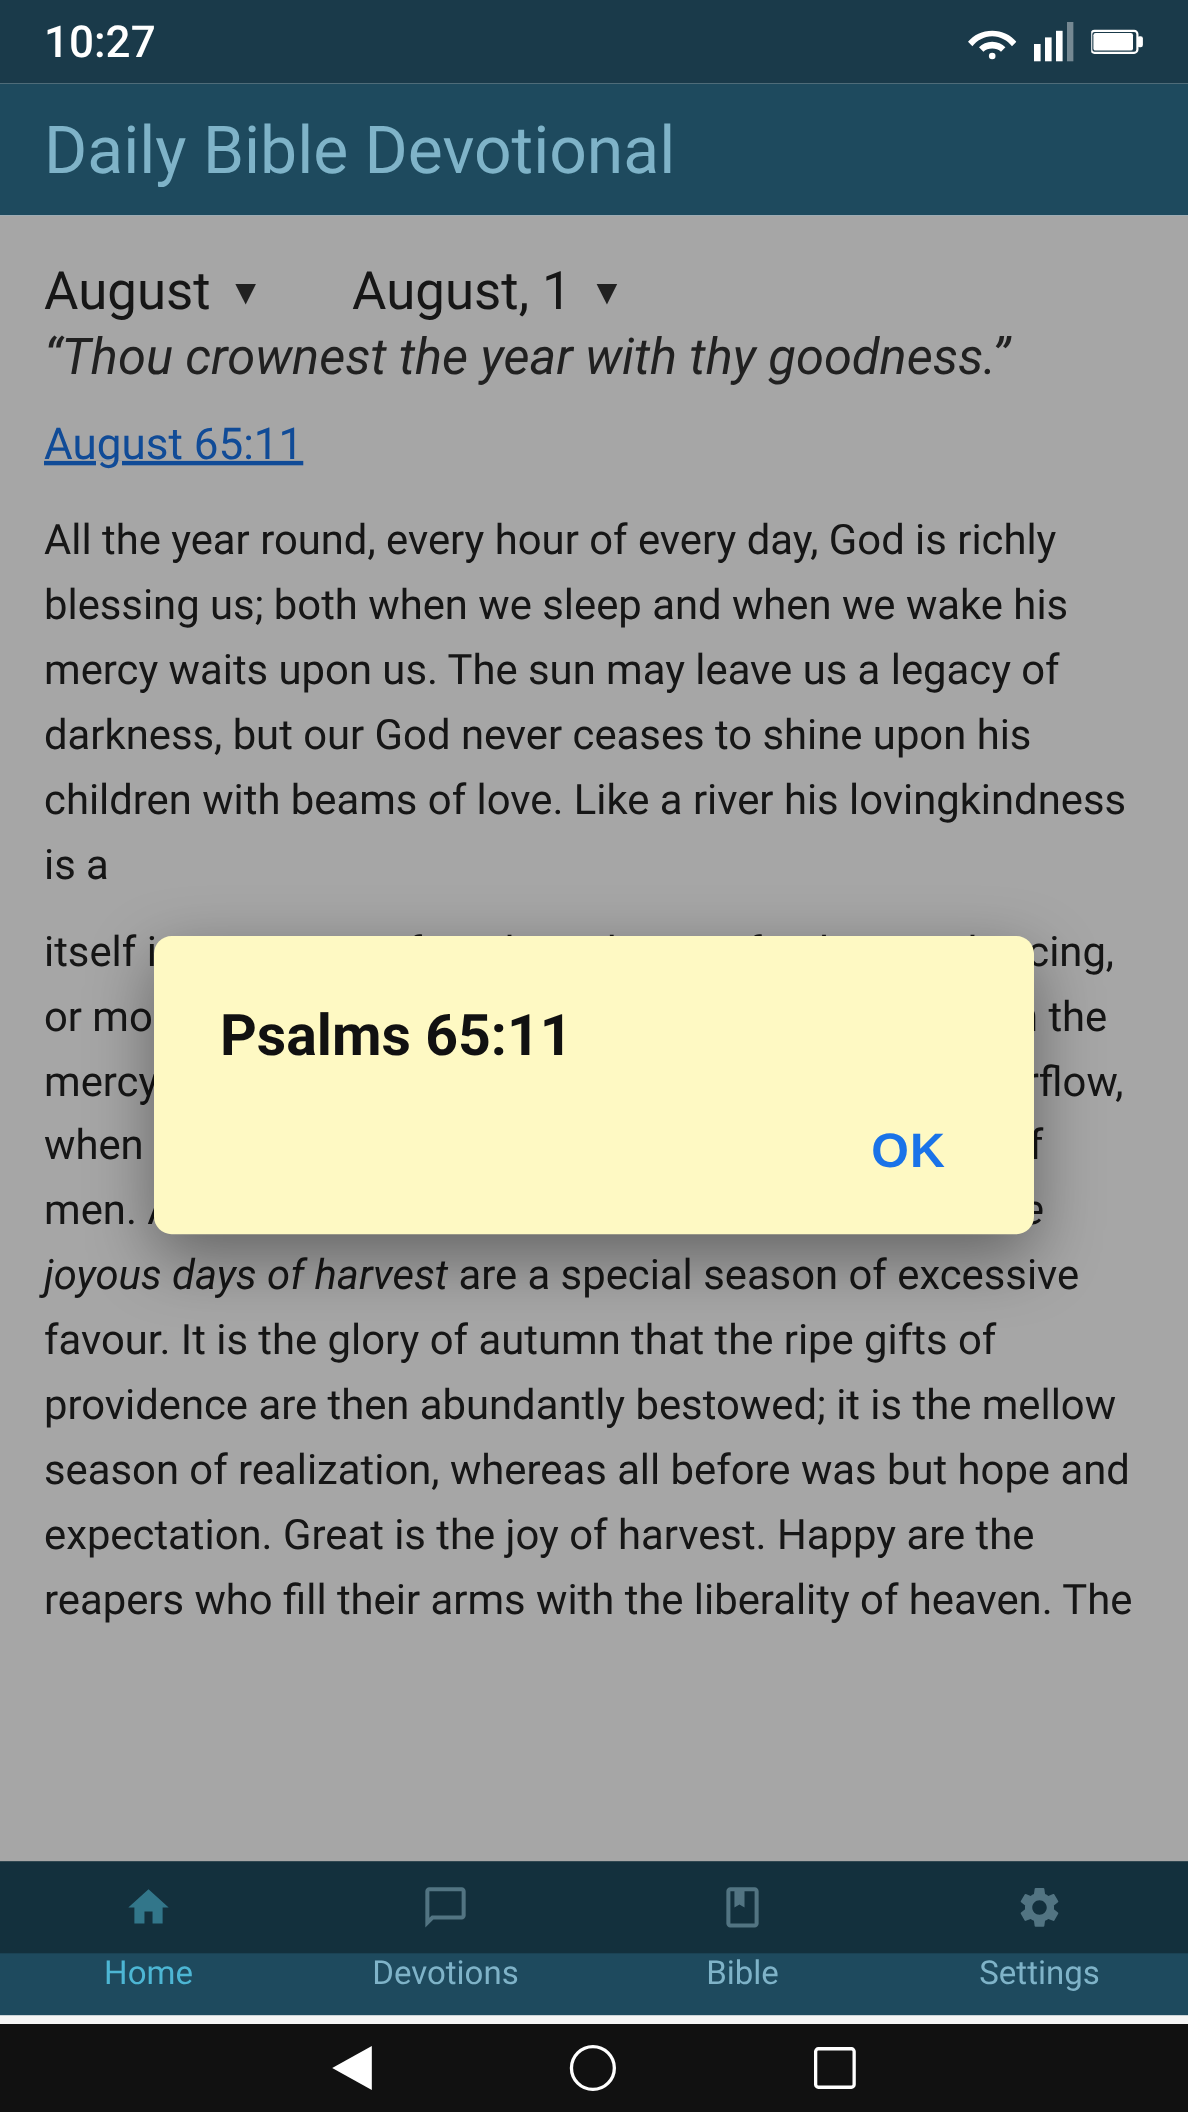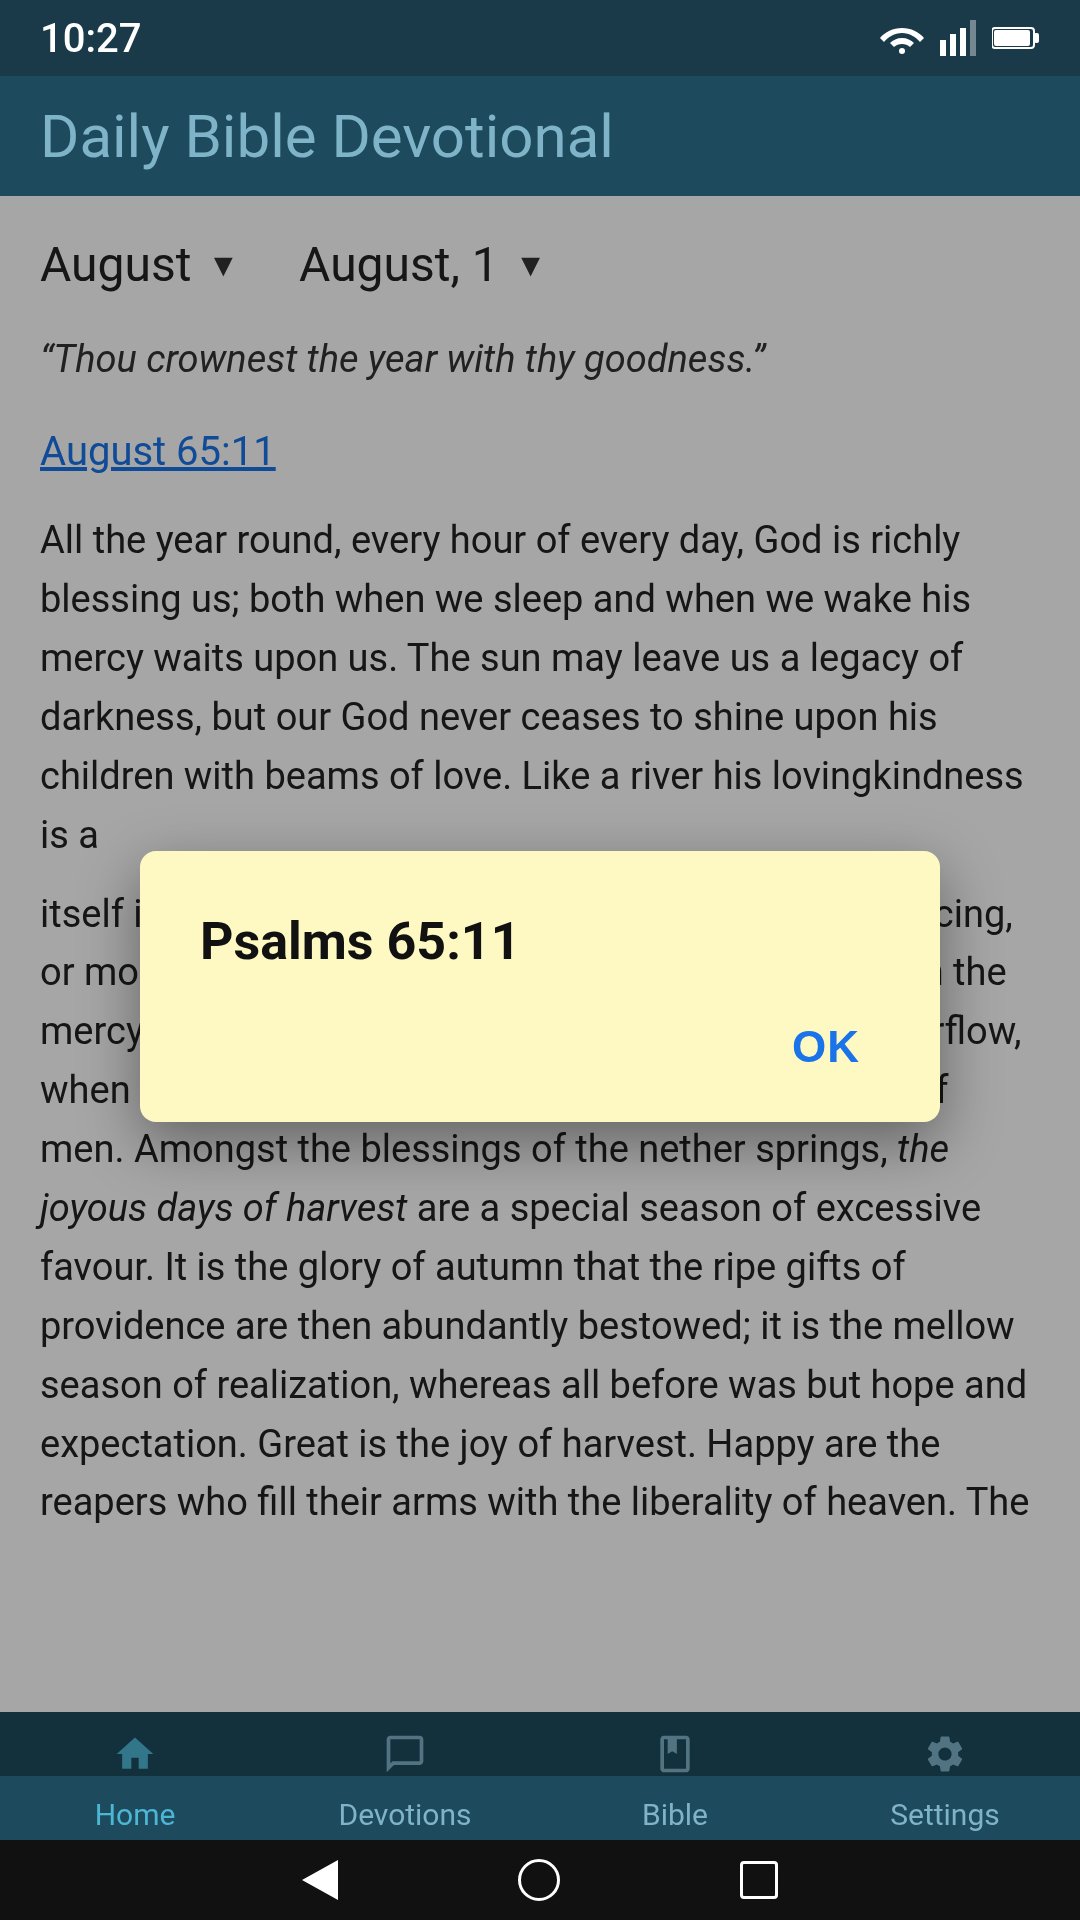--- a/index.html
+++ b/index.html
@@ -70,22 +70,21 @@
     .overlay {
       position: absolute;
       top: 0; left: 0; right: 0; bottom: 0;
       background: rgba(0,0,0,0.35);
       z-index: 10;
     }
 
     
     .date-row {
       display: flex;
-      gap: 60px;
-      margin-bottom: 40px;
+      gap: 81px;
     }
 
     .date-selector {
       display: flex;
       align-items: center;
       gap: 16px;
       cursor: pointer;
     }
 
     .date-selector-text {
@@ -94,24 +93,24 @@
       font-weight: 400;
     }
 
     .dropdown-arrow {
       font-size: 32px;
       color: #333;
     }
 
     
     .quote-text {
-      font-size: 38px;
+      font-size: 46px;
       font-style: italic;
       color: #333;
-      margin-bottom: 42px;
+      margin-bottom: 23px;
       line-height: 1.4;
     }
 
     
     .bible-link {
       font-size: 40px;
       color: #1a73e8;
       text-decoration: underline;
       margin-bottom: 36px;
       display: block;
@@ -315,21 +314,21 @@
   <div class="dialog-overlay">
     <div class="dialog">
       <div class="dialog-title">Psalms 65:11</div>
       <div class="dialog-actions">
         <button class="dialog-ok-btn">OK</button>
       </div>
     </div>
   </div>
 </div>
 
-<div class="bottom-nav" style="position:absolute; bottom:68px; width:100%; height:140px;">
+<div class="bottom-nav" style="position:absolute; bottom:88px; width:100%; height:140px;">
 
   <div class="nav-item active">
     <span class="nav-icon">
       <svg width="44" height="44" viewBox="0 0 24 24" fill="#4db6d4">
           <path d="M10 20v-6h4v6h5v-8h3L12 3 2 12h3v8z"></path>
         </svg>
     </span>
     <span class="nav-label">Home</span>
   </div>
 

